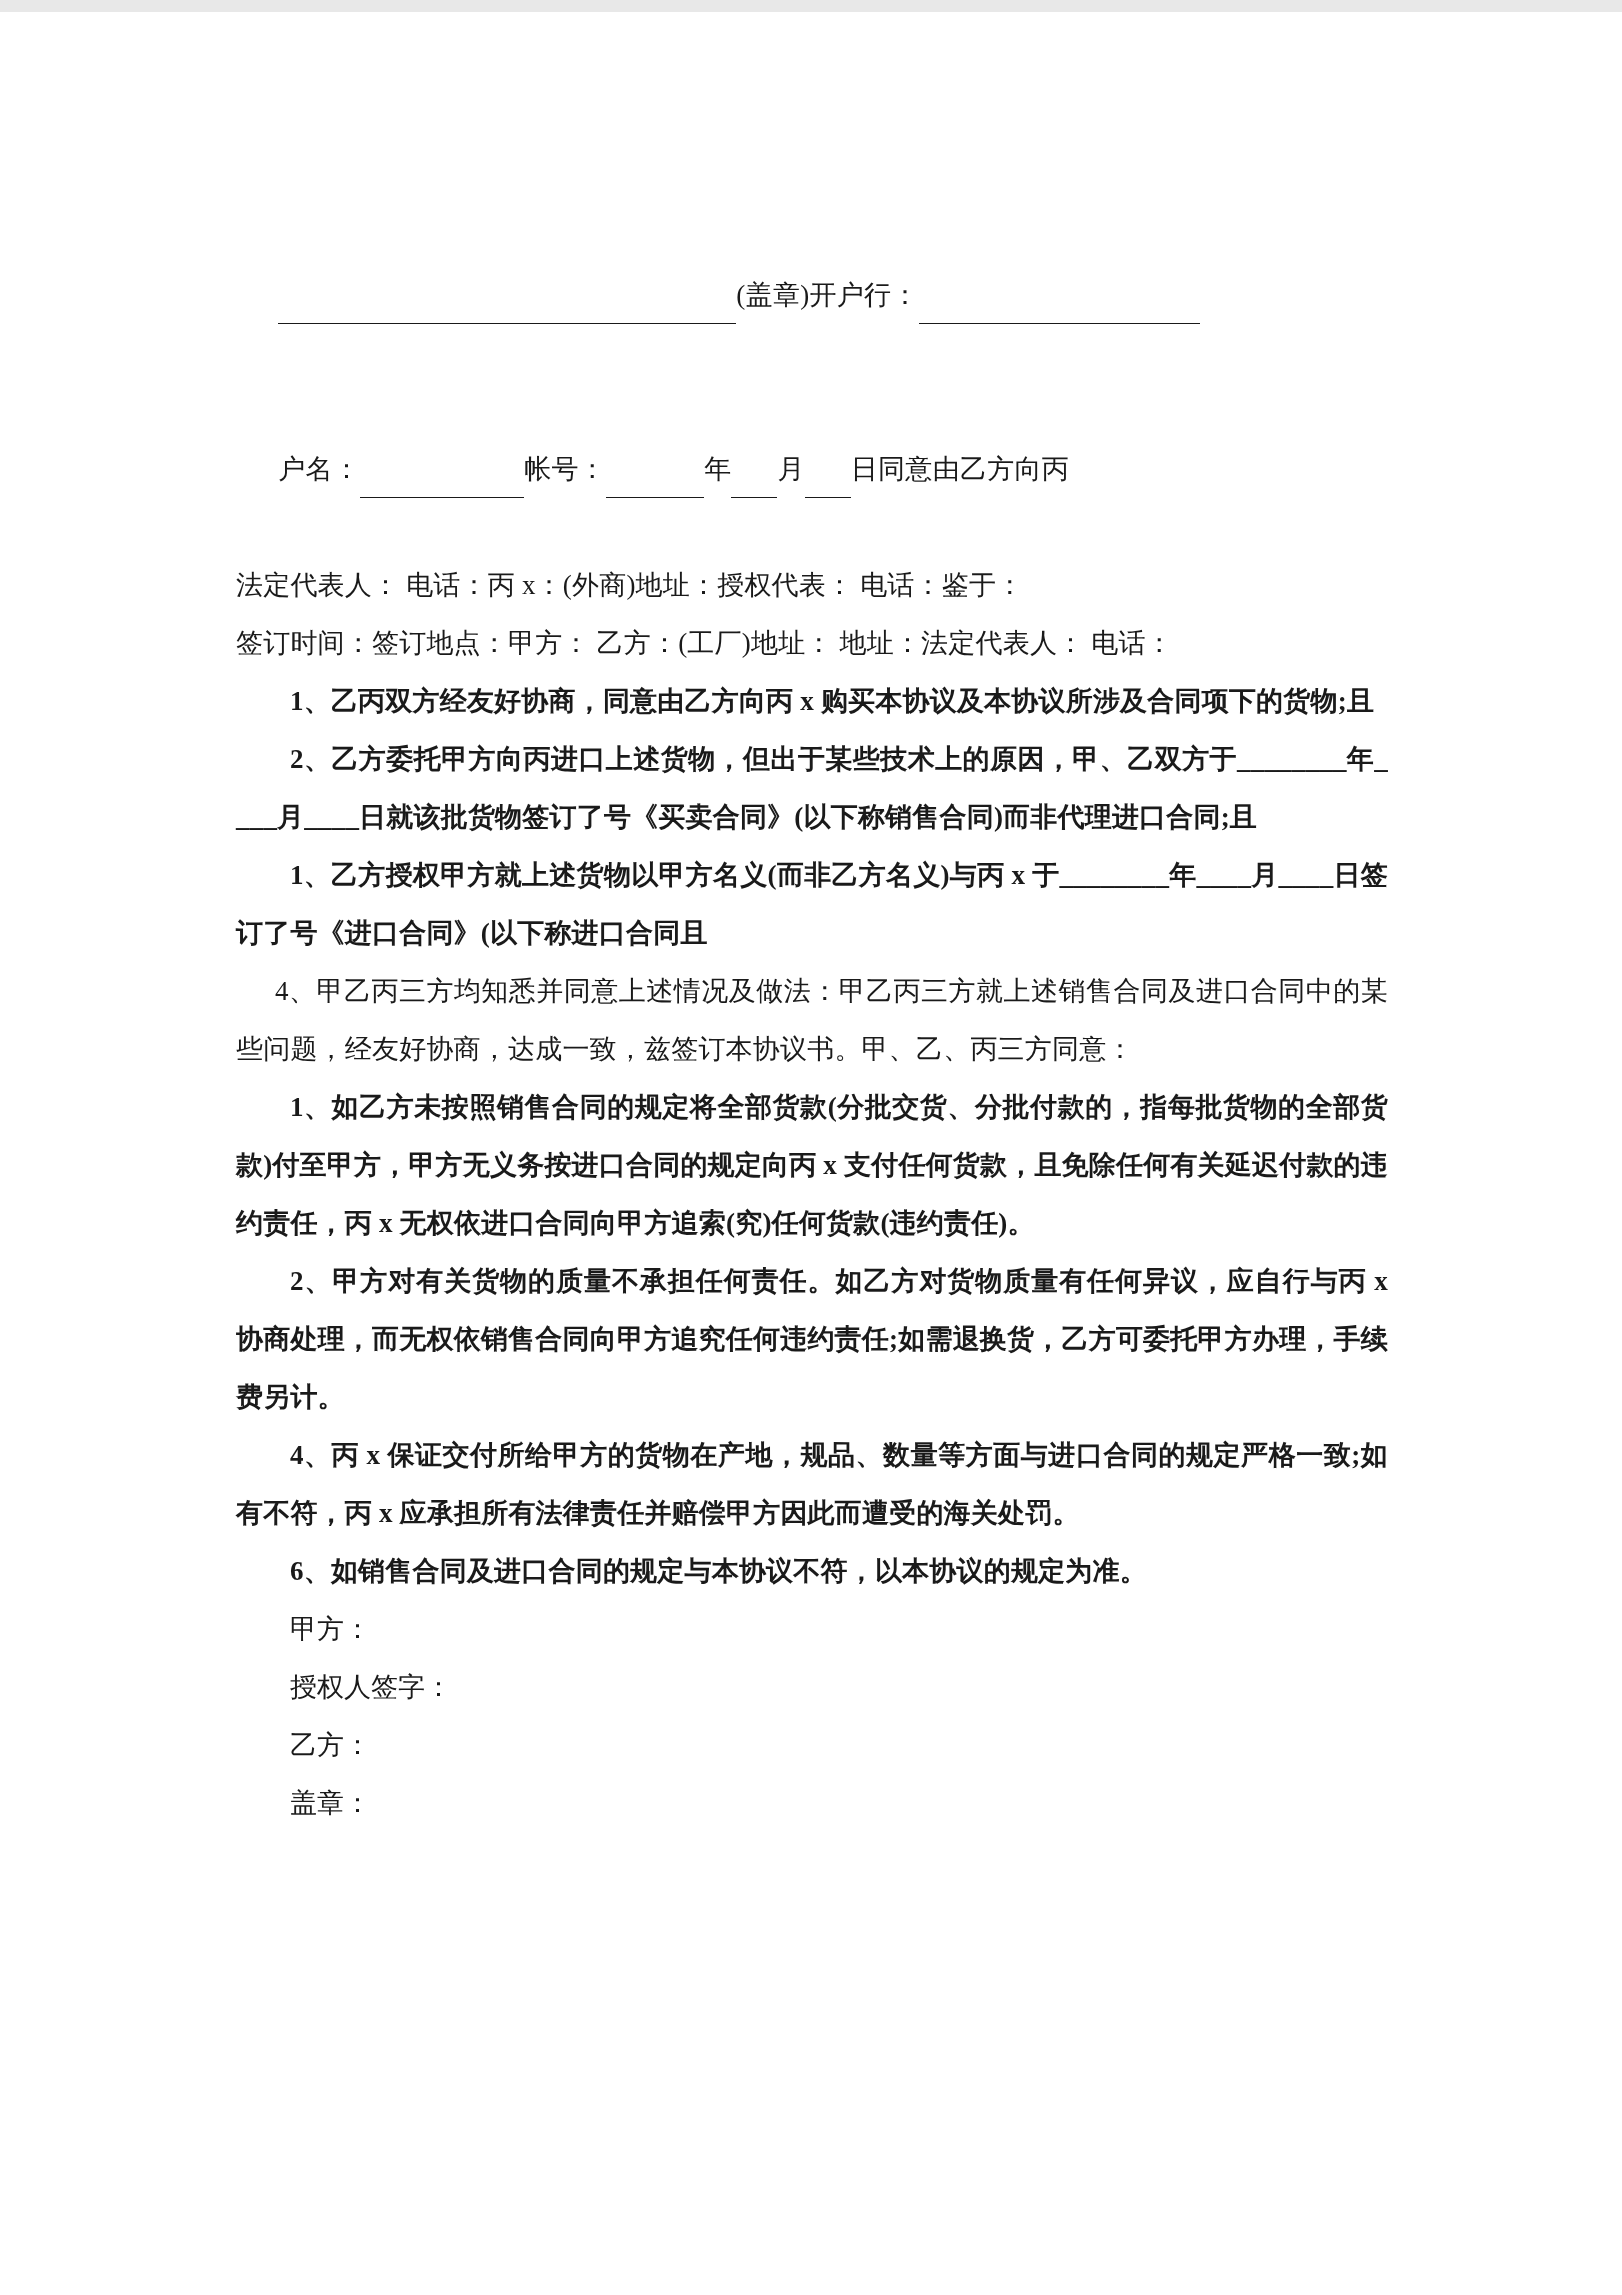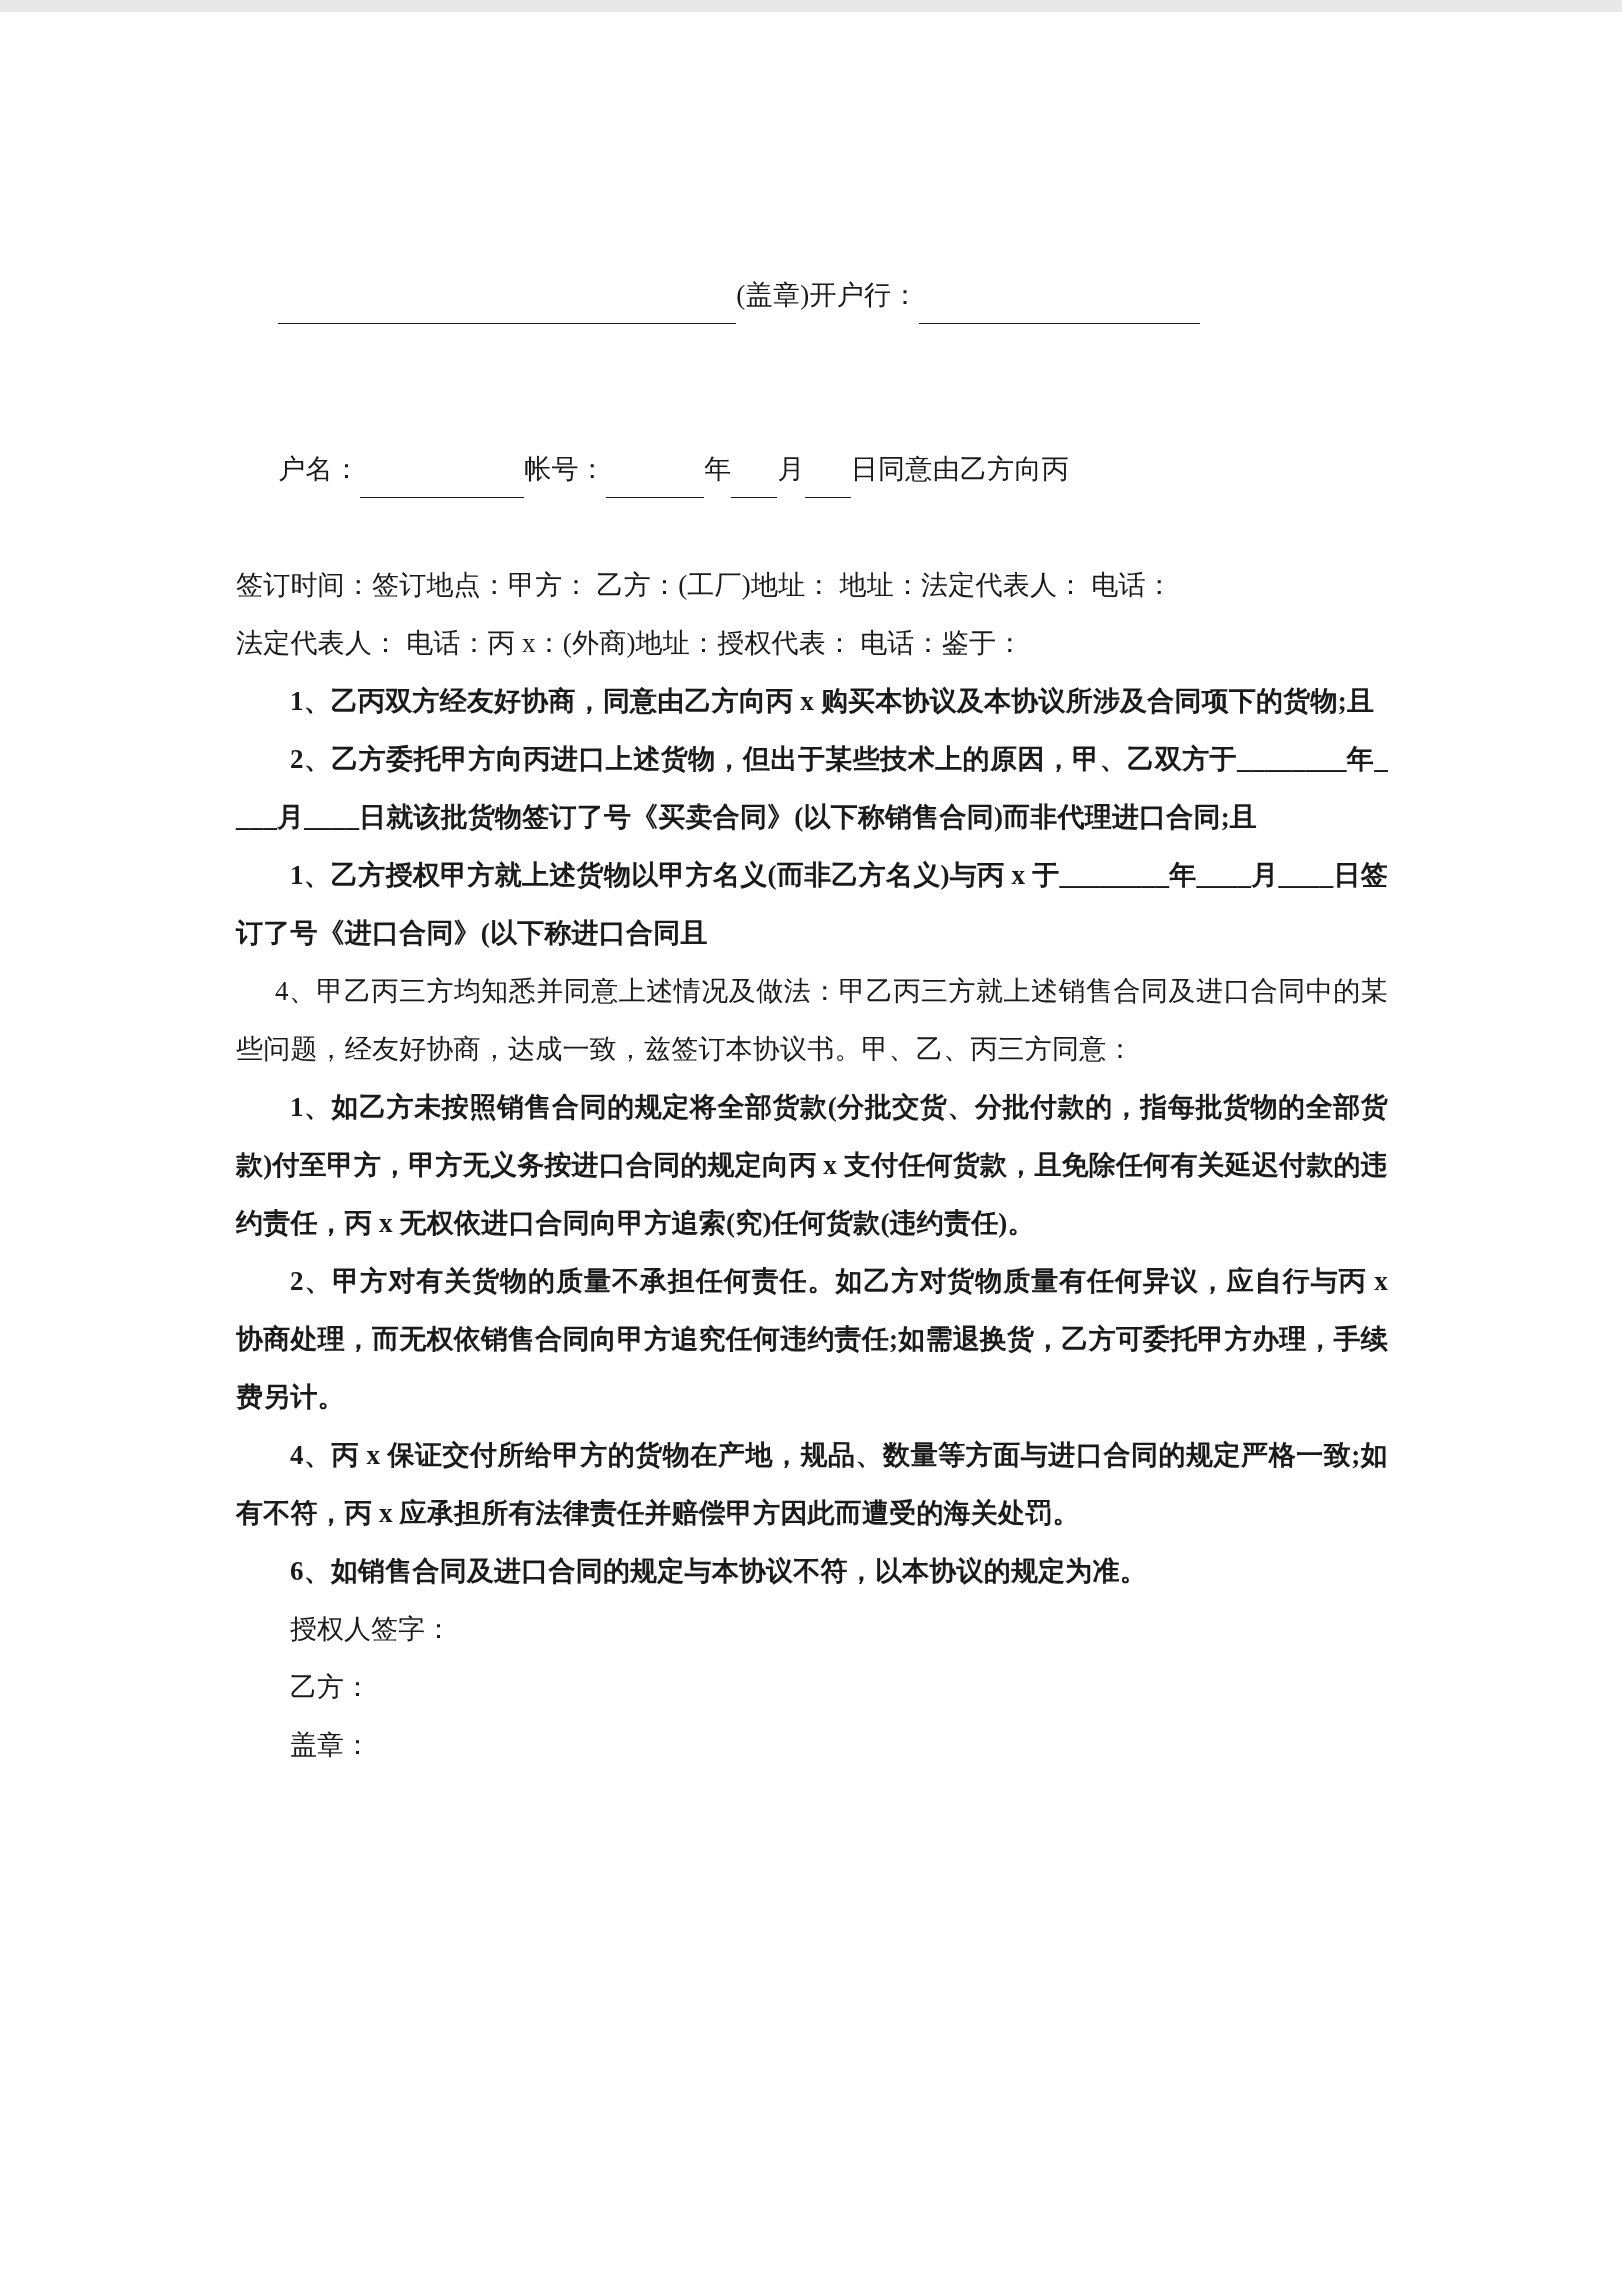--- a/index.html
+++ b/index.html
@@ -78,32 +78,33 @@
   <div class="content">
 
     <div class="line">
       <span class="blank-lead"></span><span>(盖章)开户行：</span><u class="fill w-xl"></u>
     </div>
 
     <div class="line">
       <span>户名：</span><u class="fill w-lg"></u><span>帐号：</span><u class="fill w-md"></u><span>年</span><u class="fill w-sm"></u><span>月</span><u class="fill w-sm"></u><span>日</span><span>同意由乙方向丙</span>
     </div>
 
+    <p class="para">法定代表人： 电话：丙 x：(外商)地址：授权代表： 电话：鉴于：</p>
     <p class="para">签订时间：签订地点：甲方： 乙方：(工厂)地址： 地址：法定代表人： 电话：</p>
-    <p class="para">法定代表人： 电话：丙 x：(外商)地址：授权代表： 电话：鉴于：</p>
 
     <p class="para indent">1、乙丙双方经友好协商，同意由乙方向丙 x 购买本协议及本协议所涉及合同项下的货物;且</p>
     <p class="para indent">2、乙方委托甲方向丙进口上述货物，但出于某些技术上的原因，甲、乙双方于________年____月____日就该批货物签订了号《买卖合同》(以下称销售合同)而非代理进口合同;且</p>
     <p class="para indent">1、乙方授权甲方就上述货物以甲方名义(而非乙方名义)与丙 x 于________年____月____日签订了号《进口合同》(以下称进口合同且</p>
     <p class="para indent-sm">4、甲乙丙三方均知悉并同意上述情况及做法：甲乙丙三方就上述销售合同及进口合同中的某些问题，经友好协商，达成一致，兹签订本协议书。甲、乙、丙三方同意：</p>
 
     <p class="para indent">1、如乙方未按照销售合同的规定将全部货款(分批交货、分批付款的，指每批货物的全部货款)付至甲方，甲方无义务按进口合同的规定向丙 x 支付任何货款，且免除任何有关延迟付款的违约责任，丙 x 无权依进口合同向甲方追索(究)任何货款(违约责任)。</p>
     <p class="para indent">2、甲方对有关货物的质量不承担任何责任。如乙方对货物质量有任何异议，应自行与丙 x 协商处理，而无权依销售合同向甲方追究任何违约责任;如需退换货，乙方可委托甲方办理，手续费另计。</p>
     <p class="para indent">4、丙 x 保证交付所给甲方的货物在产地，规品、数量等方面与进口合同的规定严格一致;如有不符，丙 x 应承担所有法律责任并赔偿甲方因此而遭受的海关处罚。</p>
     <p class="para indent">6、如销售合同及进口合同的规定与本协议不符，以本协议的规定为准。</p>
 
+    <div class="sig">甲方：</div>
     <div class="sig">授权人签字：</div>
     <div class="sig">乙方：</div>
     <div class="sig">盖章：</div>
 
   </div>
 </div>
 
 
 </body></html>

